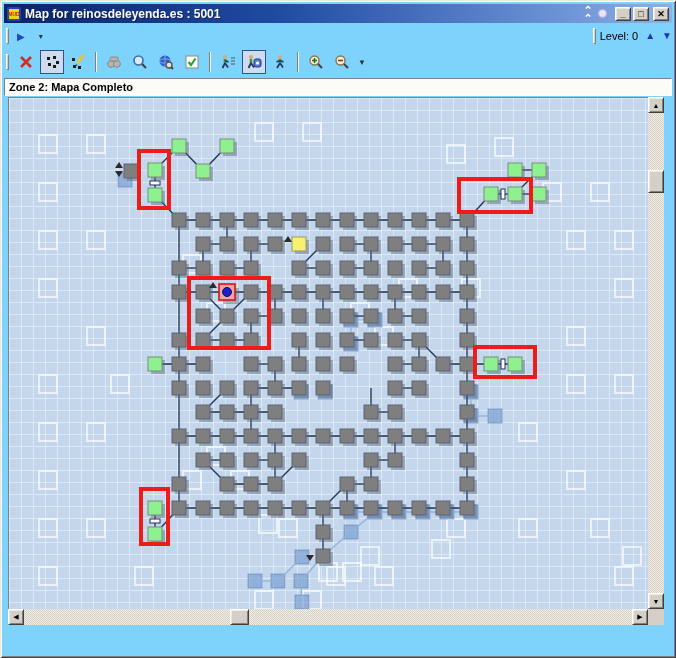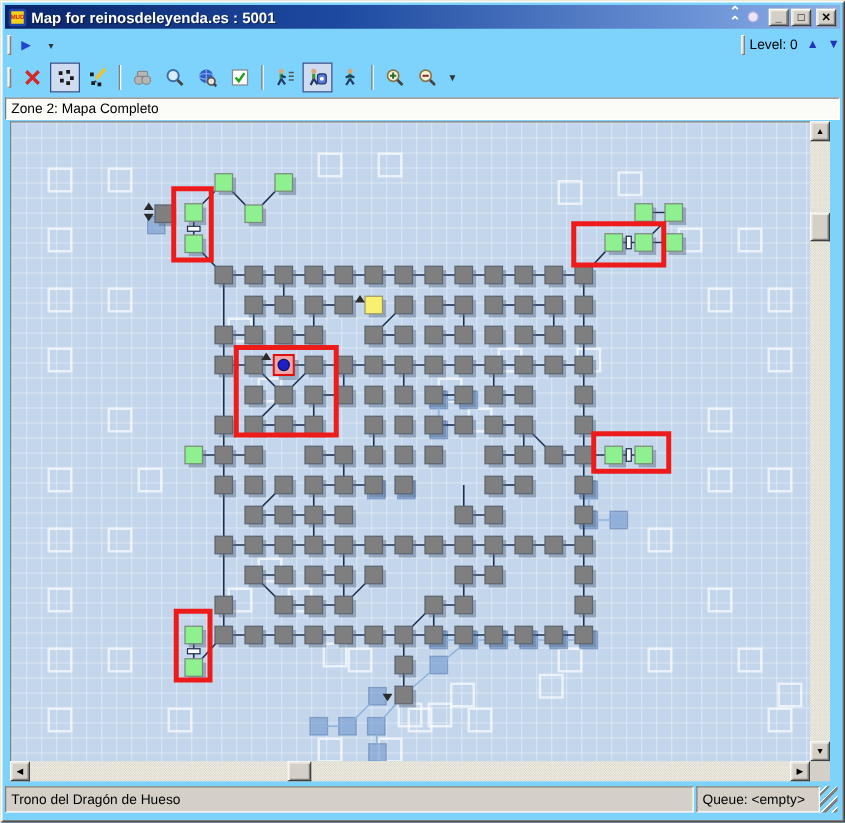--- a/index.html
+++ b/index.html
@@ -34,21 +34,21 @@
   .level-box .tri{font-size:10px;color:#2233bb;margin-left:7px;cursor:pointer;}
   
   .toolbar{position:absolute;left:4px;top:48px;width:668px;height:28px;display:flex;align-items:center;}
   .tbtn{width:24px;height:24px;display:flex;align-items:center;justify-content:center;margin:0 1px;border:1px solid transparent;cursor:pointer;}
   .tbtn.pressed{border:1px solid #31508c;background:#cfdcf0;}
   .tsep{width:2px;height:20px;margin:0 4px;border-left:1px solid #808080;border-right:1px solid #fff;}
   .tcaret{font-size:8px;color:#333;margin-left:3px;cursor:pointer;}
   
   .zonebar{position:absolute;left:4px;top:78px;width:668px;height:18px;background:#fbfbf7;
     border:1px solid;border-color:#808080 #fff #fff #808080;
-    font-size:11px;color:#000;display:flex;align-items:center;padding-left:4px;}
+    font-size:11px;color:#000;display:flex;align-items:center;padding-left:4px;font-weight:bold;}
   
   .map-canvas{position:absolute;left:8px;top:97px;width:640px;height:512px;background:#c3d6ec;
     background-image:linear-gradient(rgba(255,255,255,.42) 1px,transparent 1px),
       linear-gradient(90deg,rgba(255,255,255,.42) 1px,transparent 1px);
     background-size:12px 12px;border-left:1px solid #808080;border-top:1px solid #808080;overflow:hidden;}
   .map-canvas svg{position:absolute;left:-8px;top:-97px;}
   
   .vsb{position:absolute;left:648px;top:97px;width:16px;height:512px;background:#f1efe2;
     background-image:linear-gradient(45deg,#d4d0c8 25%,transparent 25%,transparent 75%,#d4d0c8 75%),
       linear-gradient(45deg,#d4d0c8 25%,transparent 25%,transparent 75%,#d4d0c8 75%);
@@ -715,23 +715,14 @@
   <div class="sbtn" style="left:648px;top:97px;">▲</div>
   <div class="sbtn" style="left:648px;top:593px;">▼</div>
   <div class="sthumb" id="v-thumb" style="left: 648px; width: 16px; top: 170px; height: 23px;"></div>
 
   <div class="hsb"></div>
   <div class="sbtn" style="left:8px;top:609px;">◀</div>
   <div class="sbtn" style="left:632px;top:609px;">▶</div>
   <div class="sthumb" id="h-thumb" style="top: 609px; height: 16px; left: 230px; width: 19px;"></div>
   <div class="sbcorner"></div>
 
-  <div class="statusbar">
-    <div class="spanel left">
-      <span>Trono del Dragón de Hueso</span>
-    </div>
-    <div class="spanel right">
-      <span>Queue: &lt;empty&gt;</span>
-    </div>
-    <div class="sizegrip"></div>
-  </div>
 
 </div>
 
 </body></html>

